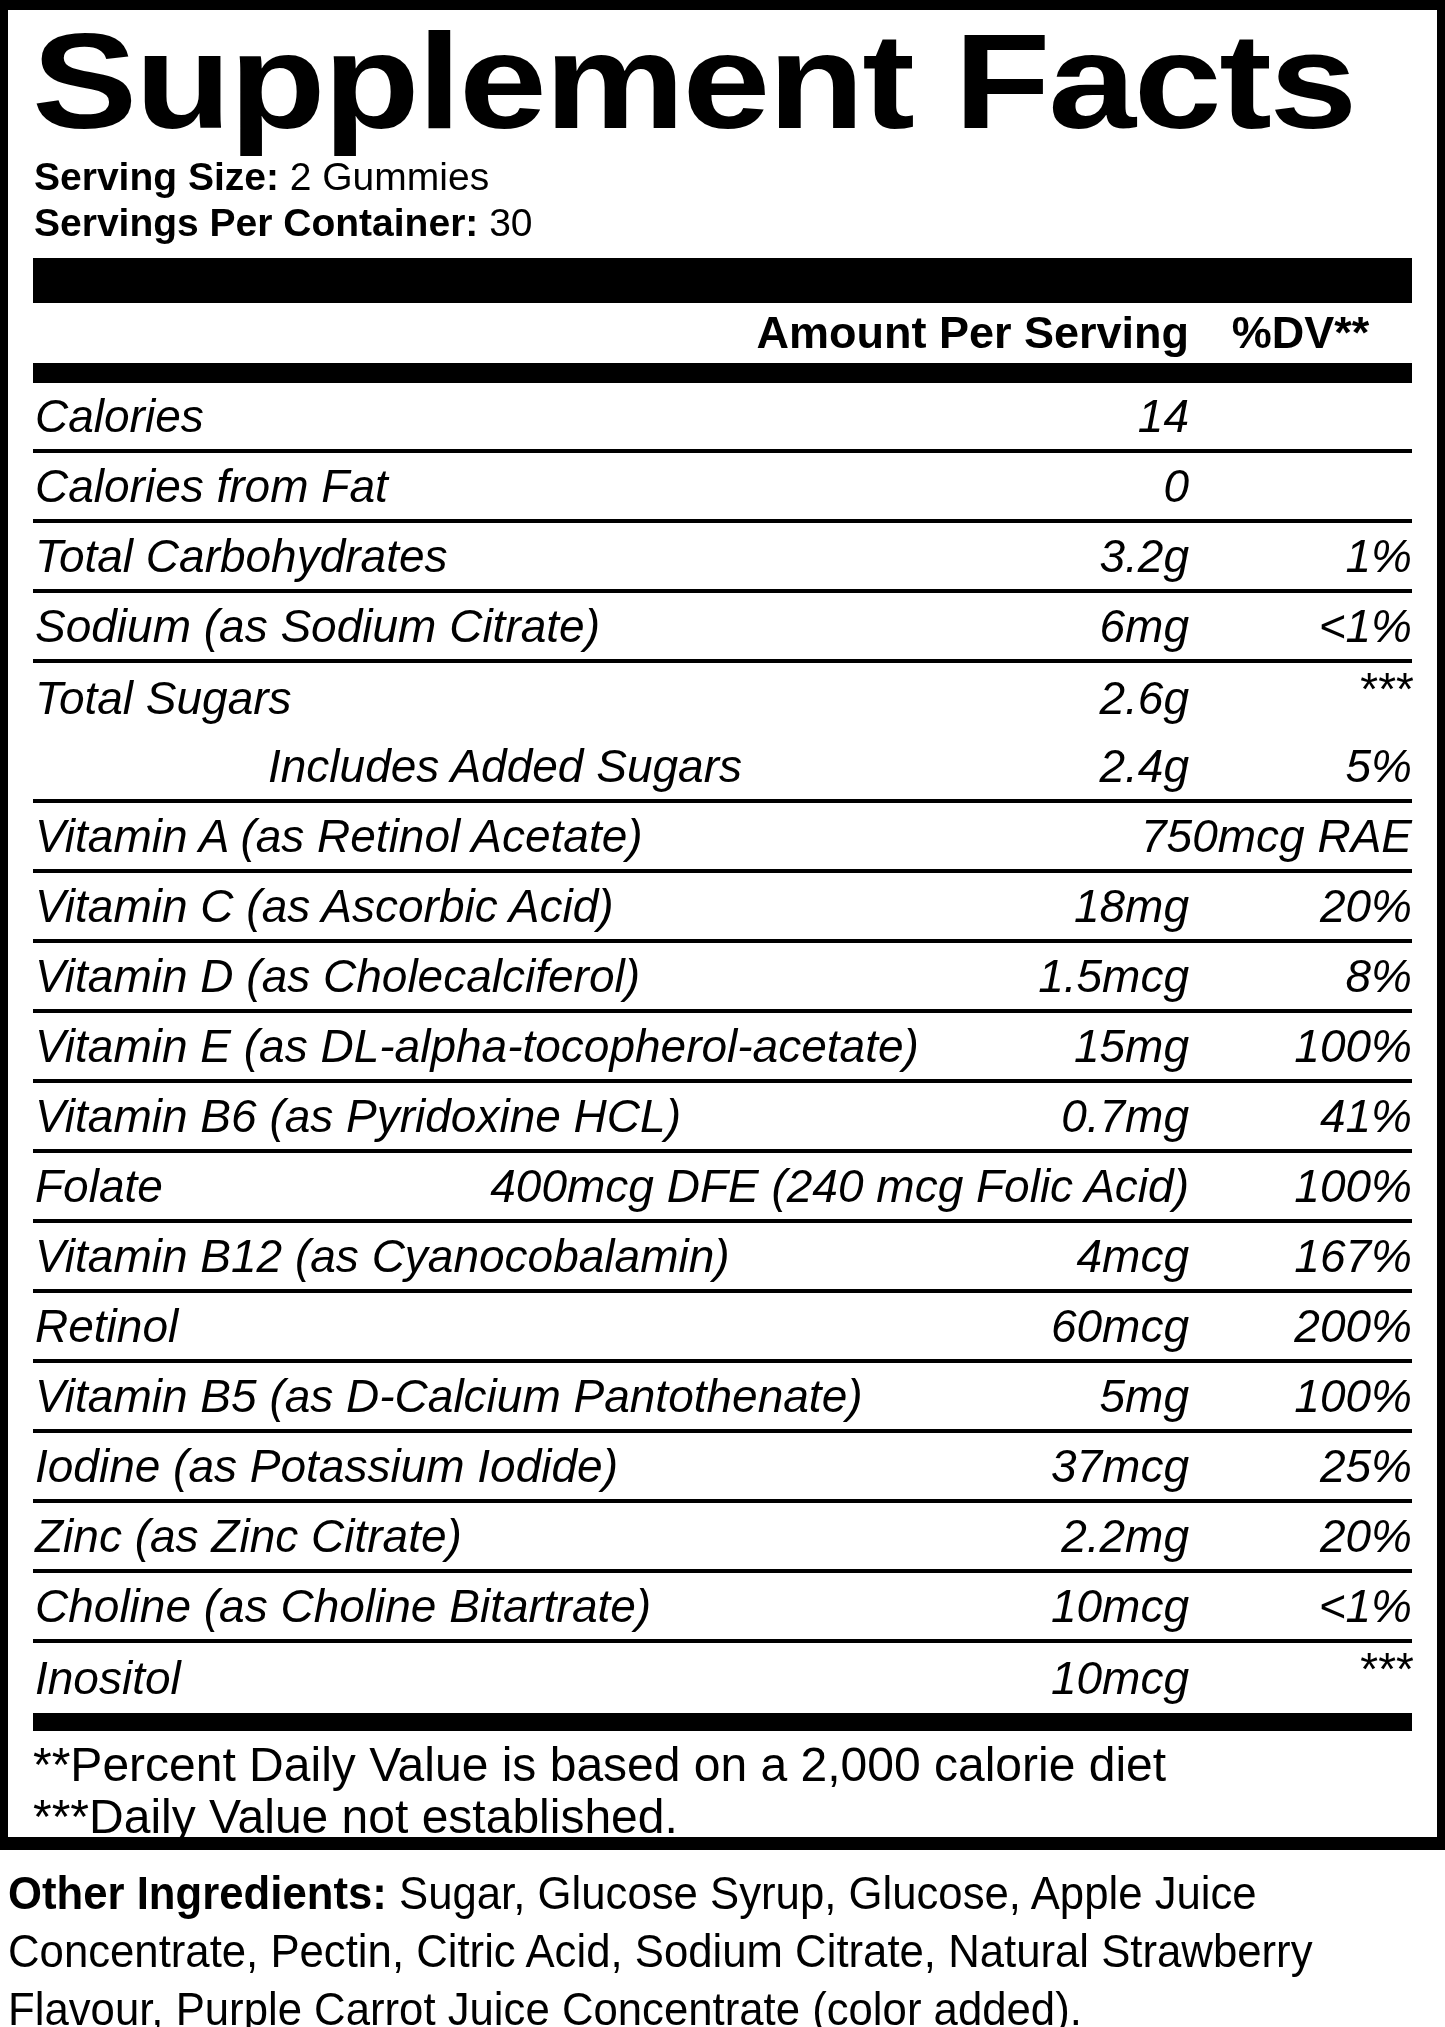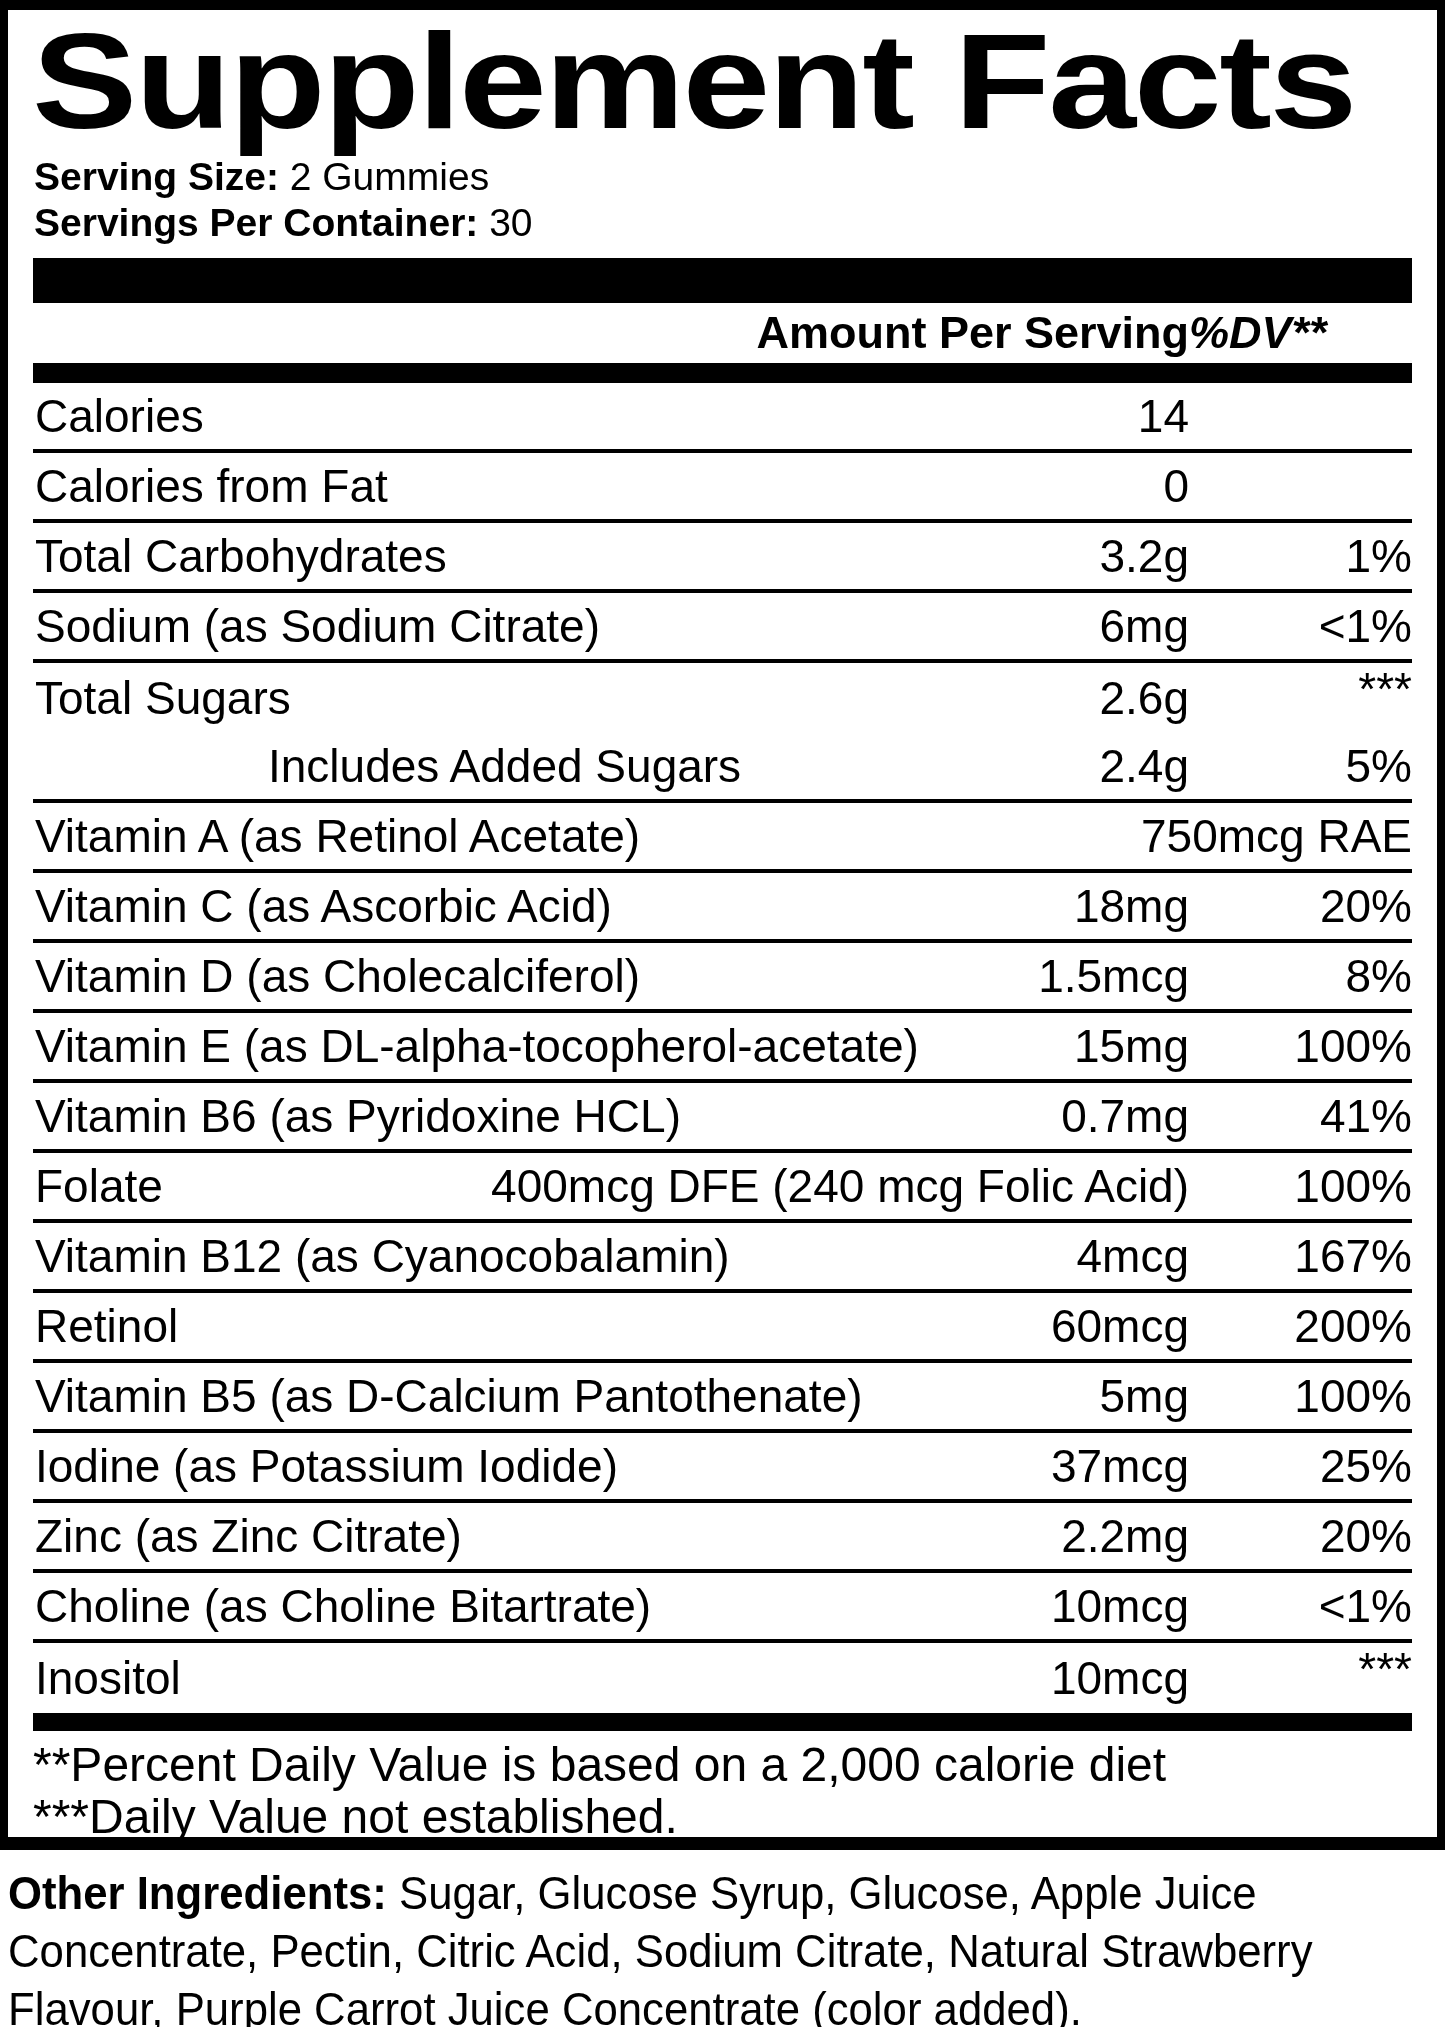--- a/index.html
+++ b/index.html
@@ -62,30 +62,31 @@
   .bar-mid   { height: 18px; }
   .hdr-row {
     display: flex;
     align-items: center;
     height: 60px;
     margin: 0 8px;
     font-size: 45px;
     font-weight: bold;
   }
   .hdr-amount { margin-left: auto; text-align: right; }
-  .hdr-dv { width: 223px; text-align: left; font-style: italic; }
+  .hdr-dv { width: 223px; text-align: center; }
   .rows { }
   .row {
     display: flex;
     align-items: center;
     box-sizing: border-box;
     height: 70px;
     margin: 0 8px;
     border-bottom: 4px solid #000000;
     font-size: 46px;
+    font-style: italic;
   }
   .row.no-divider { border-bottom: none; }
   .row.indent .nutrient-name { padding-left: 235px; }
   .nutrient-name { white-space: nowrap; padding-left: 2px; }
   .nutrient-amount { margin-left: auto; white-space: nowrap; text-align: left; }
   .nutrient-dv { width: 223px; text-align: right; white-space: nowrap; }
   .row .dv-asterisk { align-self: flex-start; line-height: 52px; }
   .footnotes {
     margin: 8px 8px 0 8px;
     font-size: 48px;

